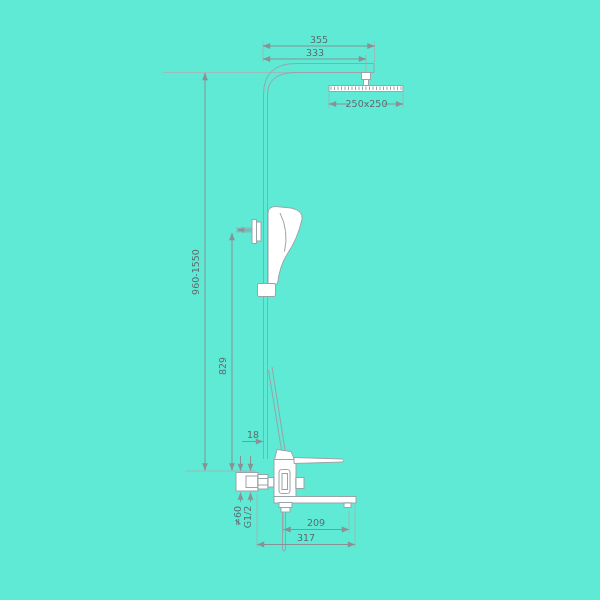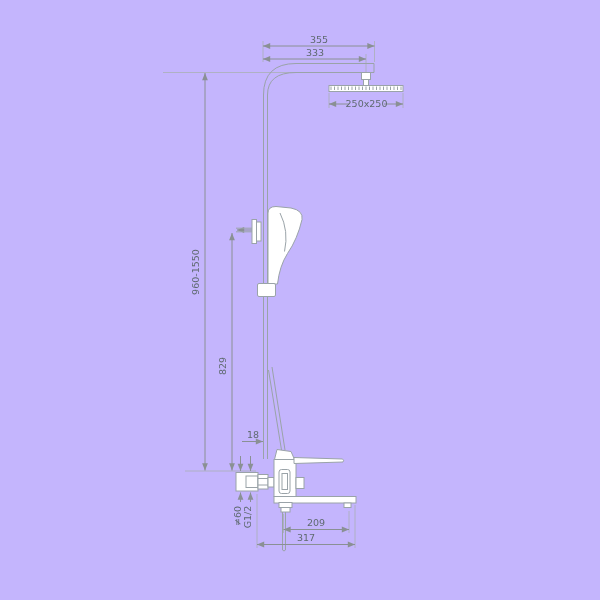--- a/index.html
+++ b/index.html
@@ -1,16 +1,16 @@
 <!DOCTYPE html>
 <html><head>
 <meta charset="utf-8">
 <style>
   html,body{margin:0;padding:0;background:#ffffff;}
-  .canvas{position:relative;width:600px;height:600px;background:#c4b5fd;overflow:hidden;}
+  .canvas{position:relative;width:600px;height:600px;background:#5eead4;overflow:hidden;}
   svg{display:block;}
   svg text{
     font-family:"DejaVu Sans","Liberation Sans",sans-serif;
     font-size:9.5px;
     fill:#5f6a70;
   }
   .fixture{stroke:#9aa3a8;stroke-width:1;fill:none;}
   .fixture-fill{stroke:#9aa3a8;stroke-width:1;fill:#ffffff;}
   .dim{stroke:#8a9094;stroke-width:1;fill:none;}
   .ext{stroke:#a9b0b4;stroke-width:0.8;fill:none;}

